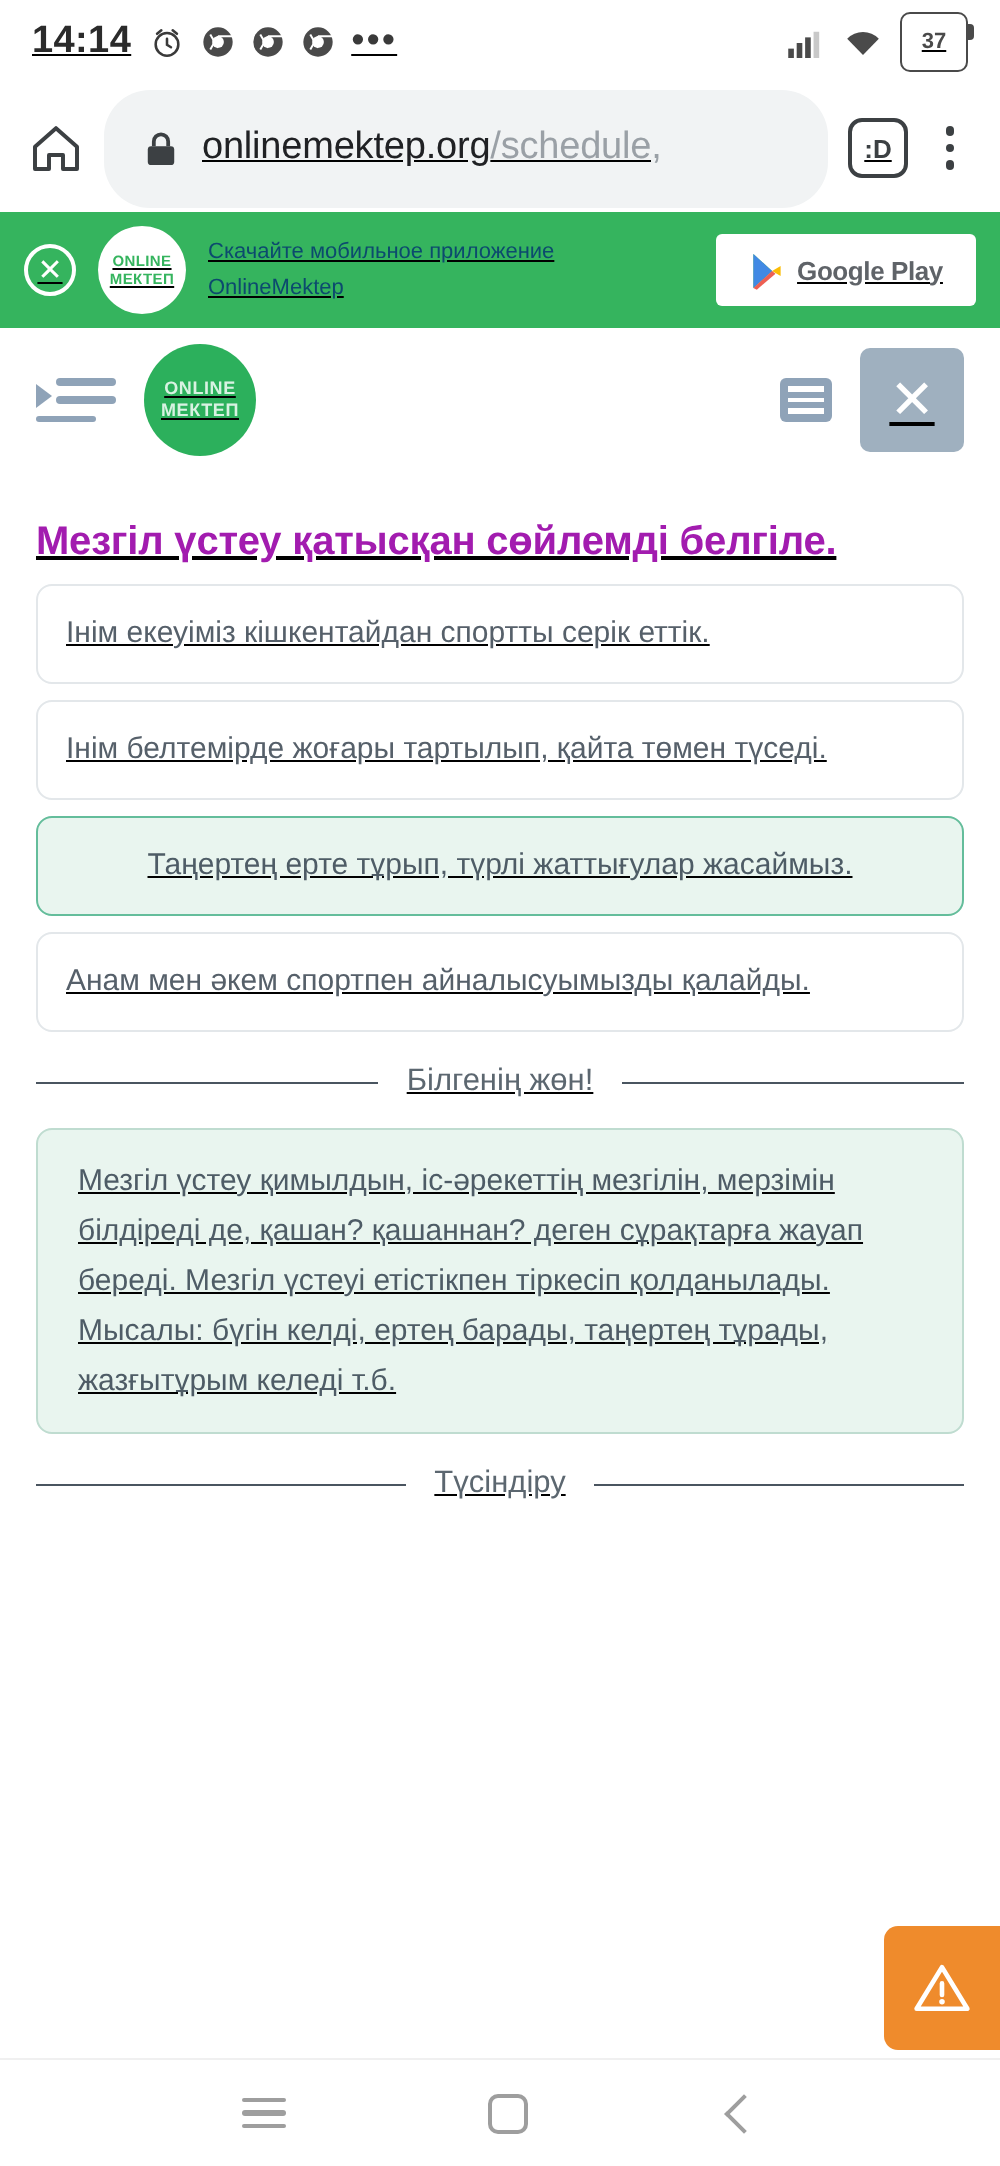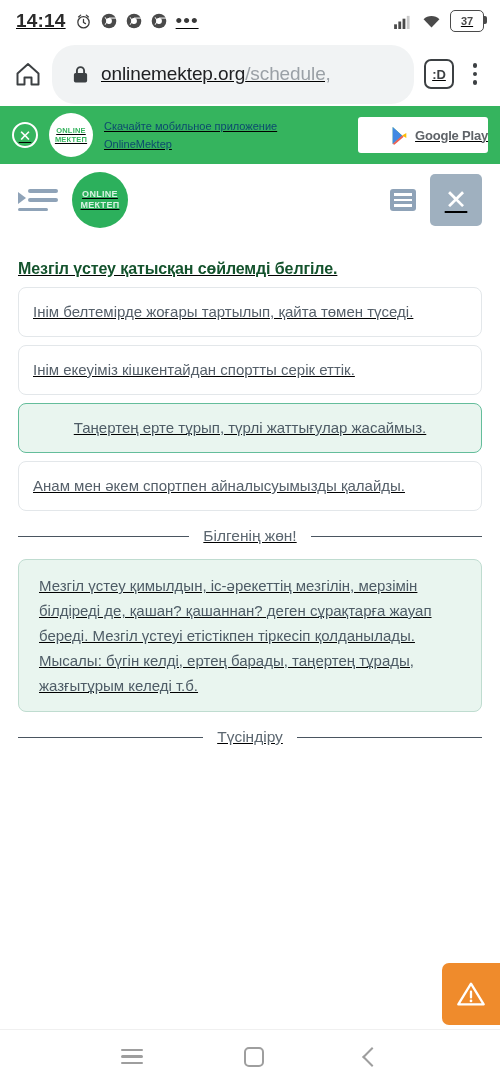--- a/index.html
+++ b/index.html
@@ -14,21 +14,21 @@
   
   .statusbar {
     height: 42px; display: flex; align-items: center;
     padding: 0 16px; background:#fff;
   }
   .sb-left { display:flex; align-items:center; gap:9px; }
   .sb-time { font-size: 19px; font-weight: 700; color:#2b2b2b; letter-spacing:.2px; }
   .sb-right { margin-left:auto; display:flex; align-items:center; gap:9px; }
   .sb-dots { font-size:19px; color:#3a3a3a; letter-spacing:1px; line-height:10px; }
   .battery {
-    min-width:34px; height:22px; border:1.8px solid #4a4a4a; border-radius:5px;
+    min-width:34px; height:30px; border:1.8px solid #4a4a4a; border-radius:5px;
     font-size:11px; font-weight:700; color:#4a4a4a;
     display:flex; align-items:center; justify-content:center; padding:0 5px;
     position:relative;
   }
   .battery::after{
     content:""; position:absolute; right:-4px; top:5px; width:3px; height:8px;
     background:#4a4a4a; border-radius:0 2px 2px 0;
   }
 
   
@@ -65,21 +65,21 @@
     color:#fff; font-size:15px; line-height:1; font-weight:400;
   }
   .promo-logo {
     width:44px; height:44px; border-radius:50%; background:#fff; flex:none;
     display:flex; flex-direction:column; align-items:center; justify-content:center;
   }
   .promo-logo span{ font-size:7.5px; font-weight:700; color:#35b45e; line-height:9px; letter-spacing:.2px;}
   .promo-text { color:#0c4a6e; font-size:11px; line-height:18px; flex:1; min-width:0; }
   .gplay {
     background:#fff; border-radius:3px; height:36px; width:130px; flex:none;
-    display:flex; align-items:center; justify-content:flex-end; gap:7px;
+    display:flex; align-items:center; justify-content:center; gap:7px;
   }
   .gplay .lbl { font-size:13px; font-weight:700; color:#5f6368; letter-spacing:-.2px;}
 
   
   .siteheader {
     height: 72px; display:flex; align-items:center; padding: 0 18px; background:#fff;
     position:relative;
   }
   .indent-icon { width:30px; height:22px; display:flex; flex-direction:column; justify-content:space-between; flex:none;}
   .indent-icon i { height:3.5px; background:#8fa3b8; border-radius:2px; display:block; }
@@ -103,21 +103,21 @@
   .list-icon i{height:2.5px;background:#fff;display:block;width:100%;}
   .close-btn{
     width:52px;height:52px;background:#9fb0bf;border-radius:5px;flex:none;
     display:flex;align-items:center;justify-content:center;
     color:#fff;font-size:27px;font-weight:700;line-height:1;
   }
 
   
   .content { padding: 14px 18px 0 18px; }
   .qtitle{
-    font-size:16px; font-weight:700; color:#14532d; margin: 10px 0 9px 0;
+    font-size:20px; font-weight:700; color:#a21caf; margin: 10px 0 9px 0;
     letter-spacing:-.1px;
   }
   .opt{
     border:1px solid #e3e7ea; border-radius:8px; background:#fff;
     padding: 12px 14px; margin-bottom: 8px;
     font-size:15px; line-height:24px; color:#56606a;
   }
   .opt.sel{ border:1.8px solid #64bd9b; background:#e9f5ef; color:#4e5c66;text-align:center;}
 
   .divider{ display:flex; align-items:center; gap:14px; margin: 16px 0 14px 0; }
@@ -252,22 +252,22 @@
           <i></i>
         </div>
       <div class="close-btn">✕</div>
     </div>
   </div>
 
   <div class="content">
 
     <div class="qtitle">Мезгіл үстеу қатысқан сөйлемді белгіле.</div>
 
+    <div class="opt">Інім екеуіміз кішкентайдан спортты серік еттік.</div>
     <div class="opt">Інім белтемірде жоғары тартылып, қайта төмен түседі.</div>
-    <div class="opt">Інім екеуіміз кішкентайдан спортты серік еттік.</div>
     <div class="opt sel">Таңертең ерте тұрып, түрлі жаттығулар жасаймыз.</div>
     <div class="opt">Анам мен әкем спортпен айналысуымызды қалайды.</div>
 
     <div class="divider">
       <span class="ln"></span>
       <span class="dt">Білгенің жөн!</span>
       <span class="ln"></span>
     </div>
 
     <div class="infobox">Мезгіл үстеу қимылдын, іс-әрекеттің мезгілін, мерзімін білдіреді де, қашан? қашаннан? деген сұрақтарға жауап береді. Мезгіл үстеуі етістікпен тіркесіп қолданылады. Мысалы: бүгін келді, ертең барады, таңертең тұрады, жазғытұрым келеді т.б.</div>

